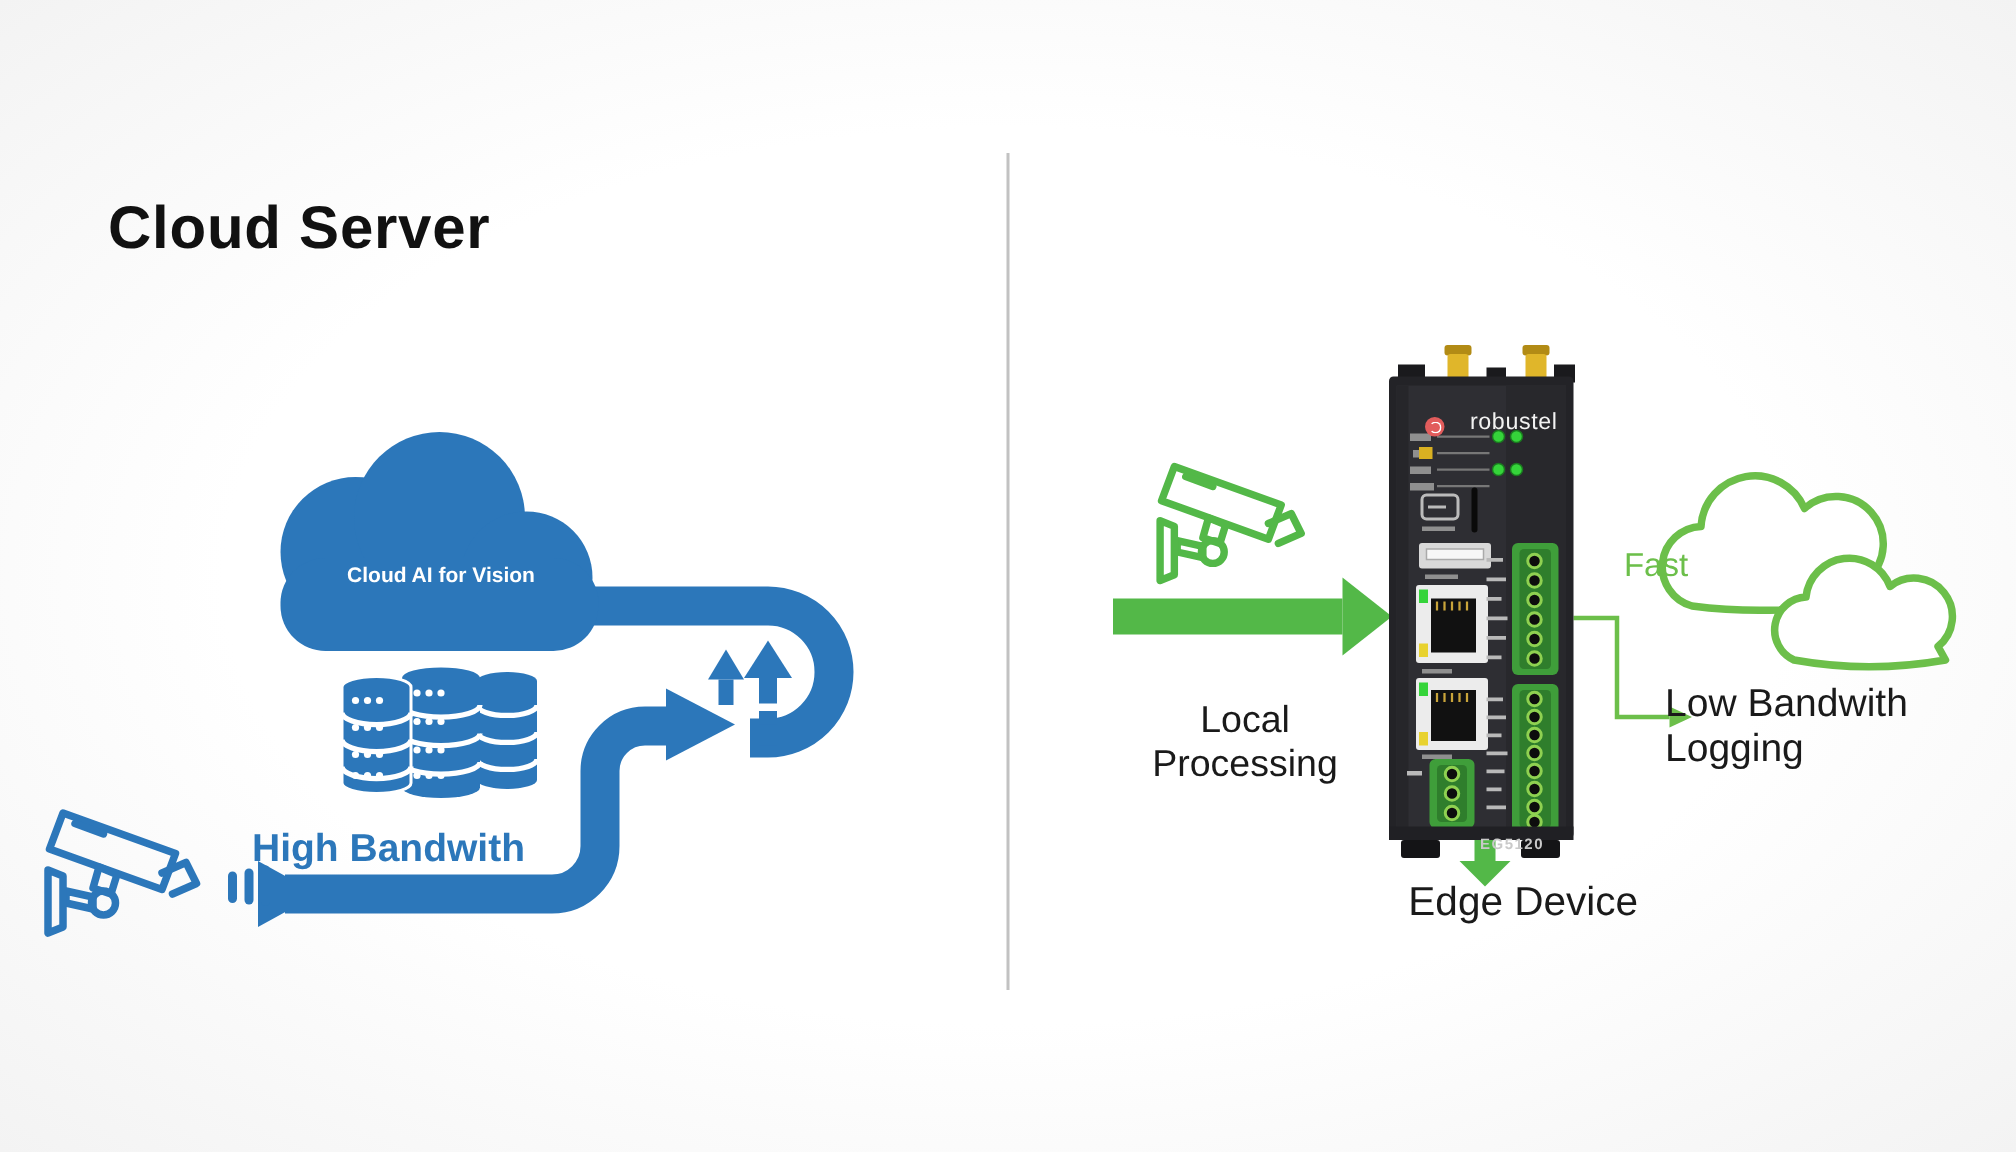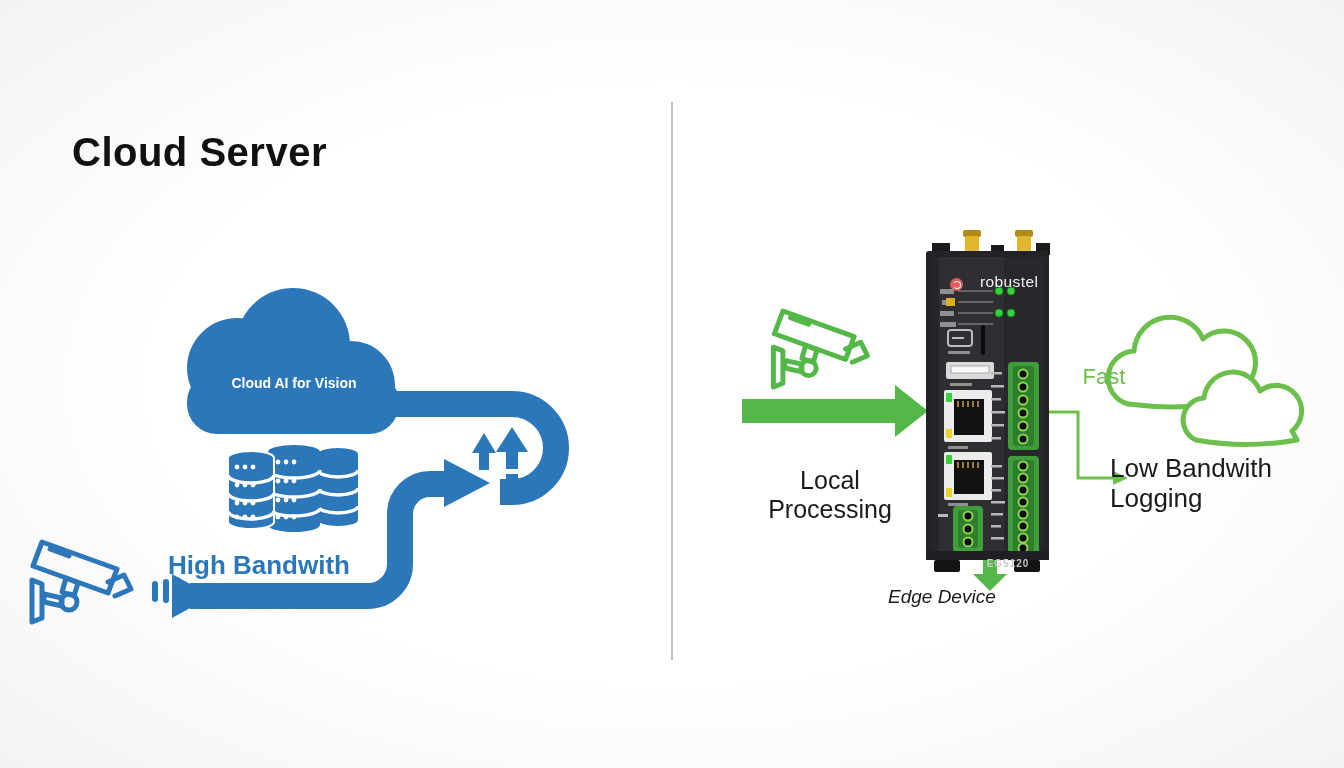--- a/index.html
+++ b/index.html
@@ -28,22 +28,22 @@
   }
   .fast-label{
     left:1058px;top:364px;width:92px;text-align:center;
     font-size:22px;color:#6cbf4a;
   }
   .logging-label{
     left:1110px;top:453px;width:210px;text-align:left;
     font-size:26px;line-height:30px;color:#1a1a1a;
   }
   .edge-device-label{
-    left:888px;top:586px;width:204px;text-align:left;
-    font-size:19px;color:#1a1a1a;font-style:italic;
+    left:888px;top:586px;width:204px;text-align:right;
+    font-size:27px;color:#1a1a1a;
   }
   .brand-row{
     left:950px;top:262px;width:92px;height:17px;
     display:flex;align-items:flex-end;gap:17px;margin-top:12px;
   }
   .brand-dot{
     width:13px;height:13px;border-radius:50%;background:#e25c5c;flex:0 0 auto;
     display:flex;align-items:center;justify-content:center;
   }
   .brand-dot span{display:block;width:6px;height:6px;border:1.5px solid #fff;border-radius:50%;border-left-color:transparent;}

